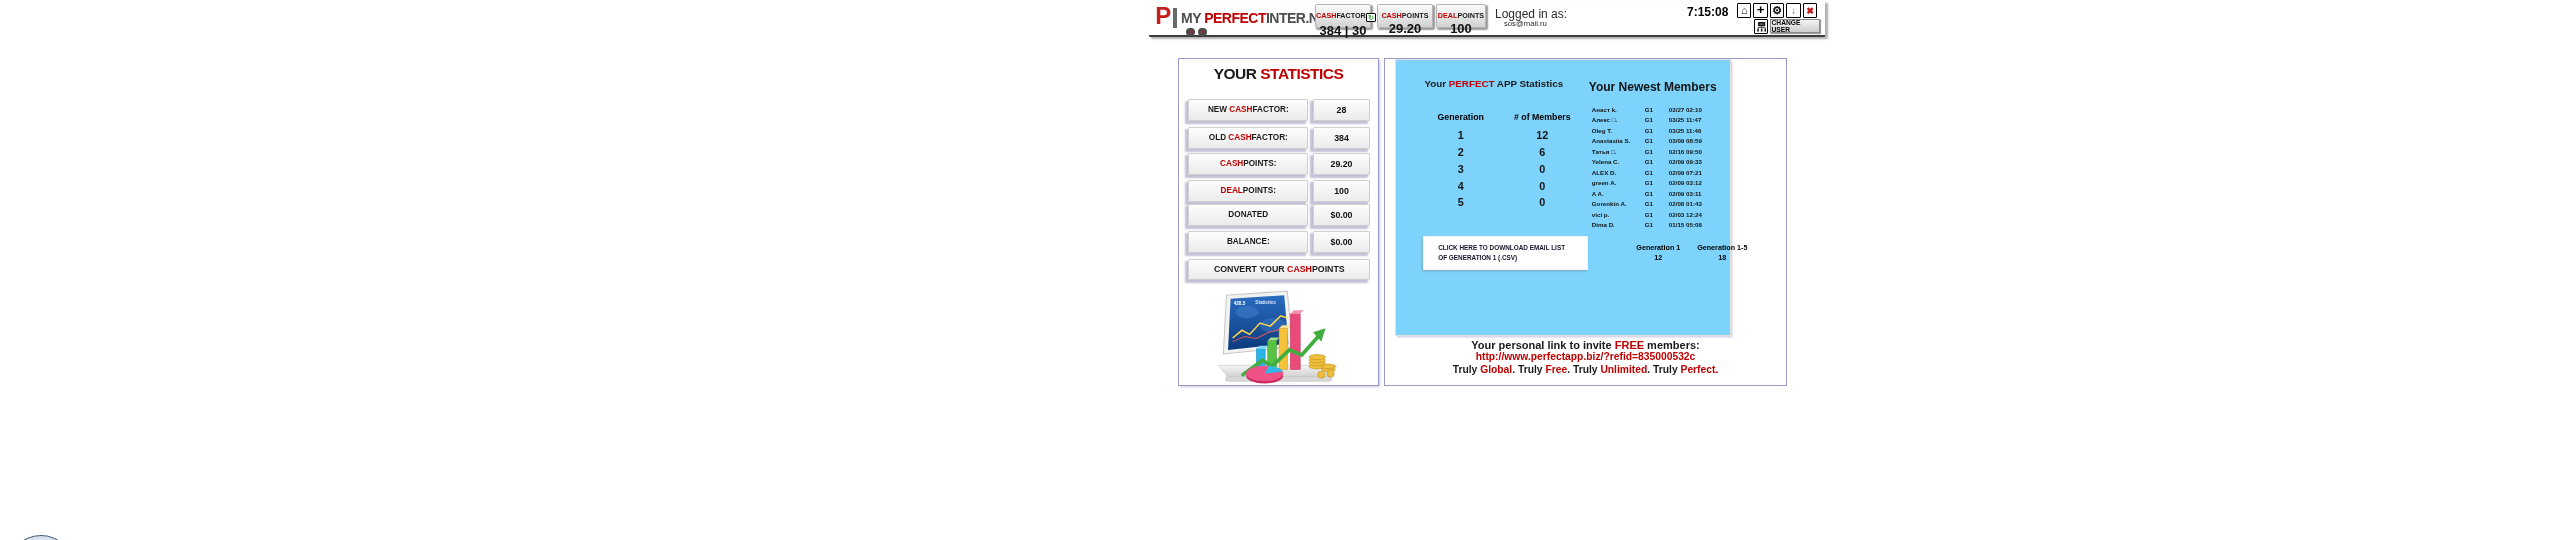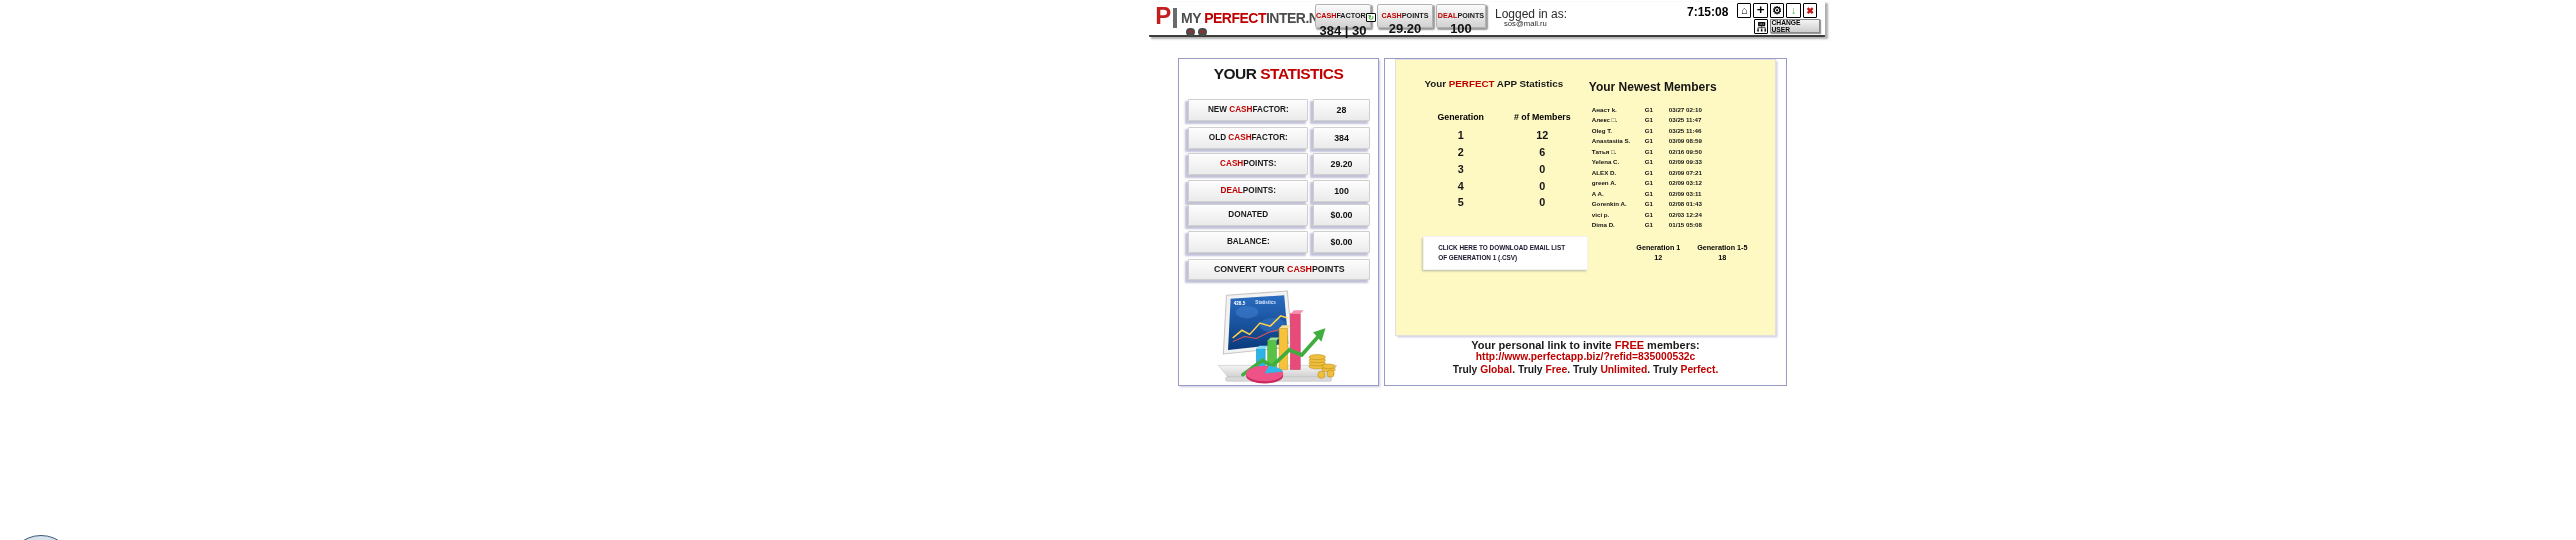--- a/index.html
+++ b/index.html
@@ -58,21 +58,21 @@
           box-shadow:-2.1px 2.6px 2.1px rgba(130,130,175,.5); display:flex; align-items:center;
           justify-content:center; font-weight:bold; position:absolute; height:21.6px; }
   .srow-label { left:9.3px; width:120px; font-size:8.2px; }
   .srow-value { left:134px; width:57px; font-size:8.8px; color:#111; }
   .convert-btn { left:9.3px; width:182px; font-size:8.8px; cursor:pointer; }
   .laptop { position:absolute; left:32px; top:230px; width:132px; height:97px; }
 
   
   .mid-panel { position:absolute; left:1384px; top:58px; width:403px; height:328px; background:#fff;
                border:0.5px solid #9a9ac6; }
-  .graybox { position:absolute; left:9.8px; top:-0.5px; width:381px; height:277px; background:#fef9c3;
+  .graybox { position:absolute; left:9.8px; top:-0.5px; width:336px; height:277px; background:#7dd3fc;
              border:0.5px solid #e0e0e0; box-shadow:2.1px 2.1px 2.1px rgba(150,150,195,.55); }
   .app-title { position:absolute; left:0; top:18.5px; width:196px; text-align:center; font-size:9.8px;
                font-weight:bold; }
   .gcol1 { position:absolute; left:13.4px;  width:103px; text-align:center; font-weight:bold; }
   .gcol2 { position:absolute; left:95px; width:103px; text-align:center; font-weight:bold; }
   .ghead { top:52px; font-size:8.8px; }
   .gval  { font-size:10.8px; color:#141414; }
   .csv-btn { position:absolute; left:27px; top:176px; width:165px; height:34px; background:#fff;
              border:0.5px solid #f2f2f2; box-shadow:-1.5px 2.1px 2.1px rgba(120,120,130,.5);
              padding:6.7px 5.2px 0 14.4px; font-size:6.4px; font-weight:bold; color:#15152d;

